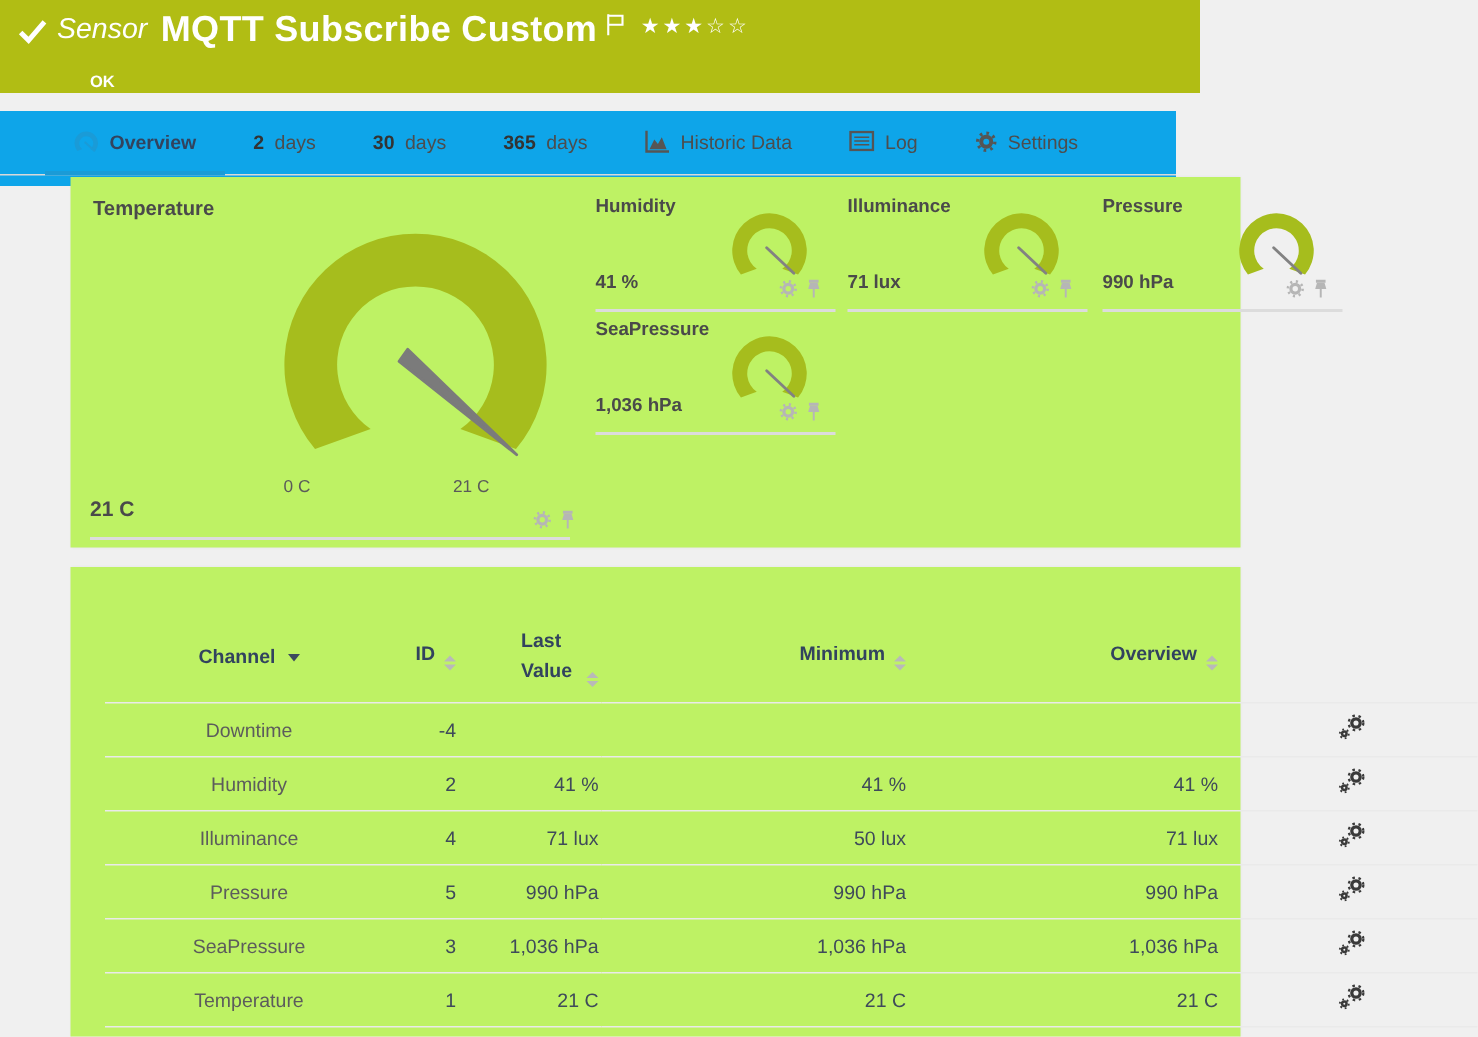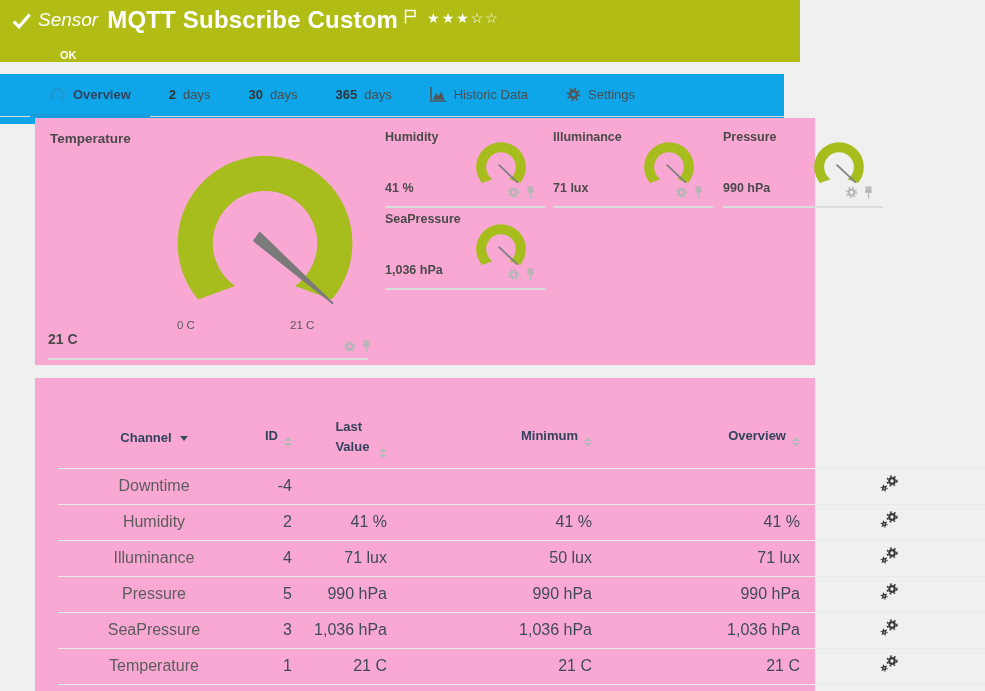--- a/index.html
+++ b/index.html
@@ -23,21 +23,21 @@
   
   .tabbar{position:absolute;top:62px;left:0;width:784px;height:50px;background:#0ea5e9;margin-top:12px;}
   .tabrow{display:flex;height:43px;border-bottom:1px solid #d9d9d9;padding-left:30px;}
   .tab{display:flex;align-items:center;gap:7px;padding:0 19px;font-size:13px;color:#4d4d4d;
        border-bottom:3px solid transparent;margin-bottom:-1px;cursor:pointer;white-space:nowrap;}
   .tab.active{color:var(--hdr);font-weight:bold;border-bottom-color:var(--blue);}
   .tab .tab-num{color:#333;font-weight:bold;}
   .tab .tab-icon{display:inline-flex;align-items:center;}
 
   
-  .card{position:absolute;left:35px;width:780px;background:#f9a8d4;box-shadow:0 0 2px rgba(0,0,0,.05);}
+  .card{position:absolute;left:47px;width:780px;background:#bef264;box-shadow:0 0 2px rgba(0,0,0,.05);}
   .card-gauges{top:118px;height:247px;}
   .card-table{top:378px;height:330px;}
 
   
   .primary-name{position:absolute;left:15px;top:13px;font-size:13.5px;font-weight:bold;color:var(--txt);}
   .big-gauge{position:absolute;left:135px;top:30px;width:190px;height:162px;}
   .scale-label{position:absolute;top:201px;width:60px;text-align:left;font-size:11.5px;color:#5a5a5a;}
   .scale-min{left:142px;} .scale-max{left:255px;}
   .primary-value{position:absolute;left:13px;top:213px;font-size:14px;font-weight:bold;color:var(--txt);}
   .corner-icons{position:absolute;display:flex;gap:5px;align-items:center;}
@@ -49,21 +49,21 @@
   .mini-name{position:absolute;left:0;top:2px;font-size:12.5px;font-weight:bold;color:var(--txt);}
   .mini-gauge{position:absolute;right:17px;top:12px;width:54px;height:46px;}
   .mini-value{position:absolute;left:0;top:53px;font-size:12.5px;font-weight:bold;color:var(--txt);}
   .mini-icons{left:122px;top:58px;}
 
   
   table{border-collapse:collapse;table-layout:fixed;margin:30px 0 0 23px;width:927px;}
   th{height:60px;vertical-align:middle;font-size:13px;font-weight:bold;color:var(--hdr);}
   th:first-child,td:first-child{text-align:center;padding-left:12px;}
   th:not(:first-child),td:not(:first-child){text-align:right;padding-right:2px;}
-  td{height:36px;font-size:16px;border-top:1px solid var(--line);}
+  td{height:36px;font-size:13px;border-top:1px solid var(--line);}
   tbody tr:last-child td{border-bottom:1px solid var(--line);}
   td.c-name{color:var(--muted);}
   td.c-val{color:var(--val);}
   td.c-gear,th.c-gear{text-align:left;padding-left:78px;}
   .sort{display:inline-flex;flex-direction:column;gap:2px;margin-left:6px;vertical-align:-1px;}
   .sort i{display:block;width:0;height:0;border-left:4px solid transparent;border-right:4px solid transparent;}
   .sort .up{border-bottom:4px solid #b9b9b9;}
   .sort .dn{border-top:4px solid #b9b9b9;}
   .sorted-arrow{display:inline-block;width:0;height:0;border-left:4.5px solid transparent;border-right:4.5px solid transparent;
                 border-top:5.5px solid #3c4a5e;margin-left:8px;vertical-align:1px;}
@@ -125,20 +125,32 @@
     <span class="tab-icon">
           <svg width="17" height="15" viewBox="0 0 17 15">
             <path d="M1,0 V14 H16" fill="none" stroke="#555" stroke-width="1.6"></path>
             <path d="M3,12.5 L6.2,6 8.6,9 11.2,4.5 14.4,12.5 Z" fill="#555"></path>
           </svg>
         </span>
 
     <span class="tab-label">Historic Data</span>
   </div>
 
+  <div class="tab">
+    <span class="tab-icon">
+          <svg width="17" height="14" viewBox="0 0 17 14">
+            <rect x="1" y="1" width="15" height="12" fill="none" stroke="#555" stroke-width="1.6"></rect>
+            <line x1="3.5" y1="4.5" x2="13.5" y2="4.5" stroke="#555" stroke-width="1.1"></line>
+            <line x1="3.5" y1="7" x2="13.5" y2="7" stroke="#555" stroke-width="1.1"></line>
+            <line x1="3.5" y1="9.5" x2="13.5" y2="9.5" stroke="#555" stroke-width="1.1"></line>
+          </svg>
+        </span>
+
+    <span class="tab-label">Log</span>
+  </div>
 
   <div class="tab">
     <span class="tab-icon">
           <svg width="15" height="15" viewBox="0 0 18 18">
             <circle cx="9" cy="9" r="4" fill="none" stroke="#555" stroke-width="3.2"></circle>
             <circle cx="9" cy="9" r="6.9" fill="none" stroke="#555" stroke-width="2.6" stroke-dasharray="2.1 3.3"></circle>
           </svg>
         </span>
 
     <span class="tab-label">Settings</span>

